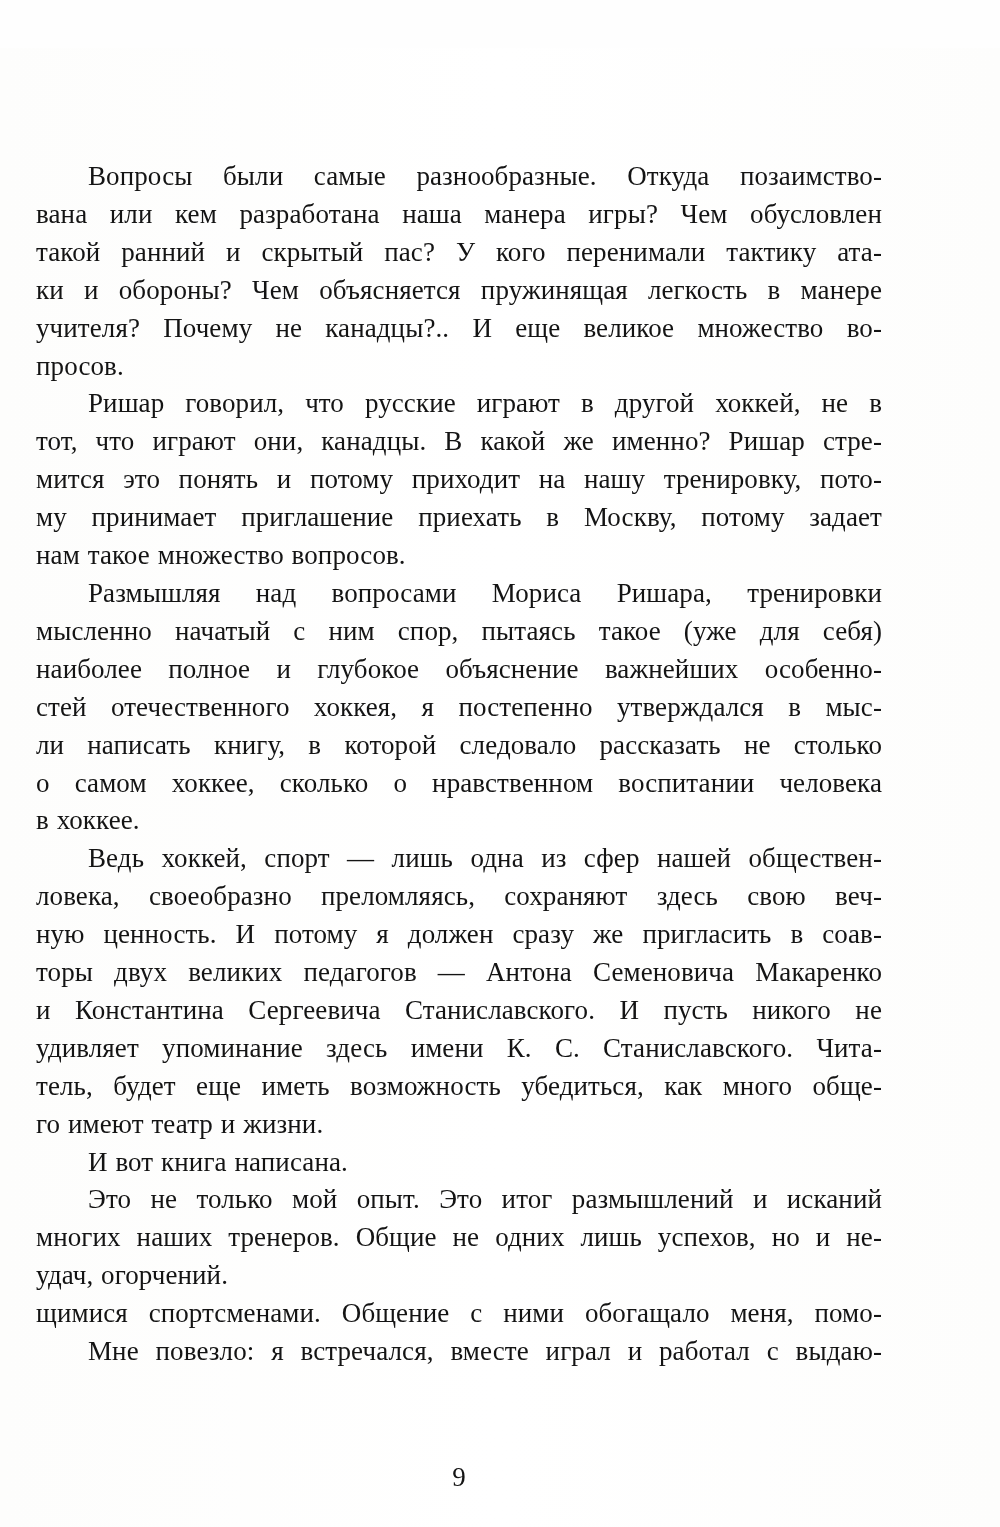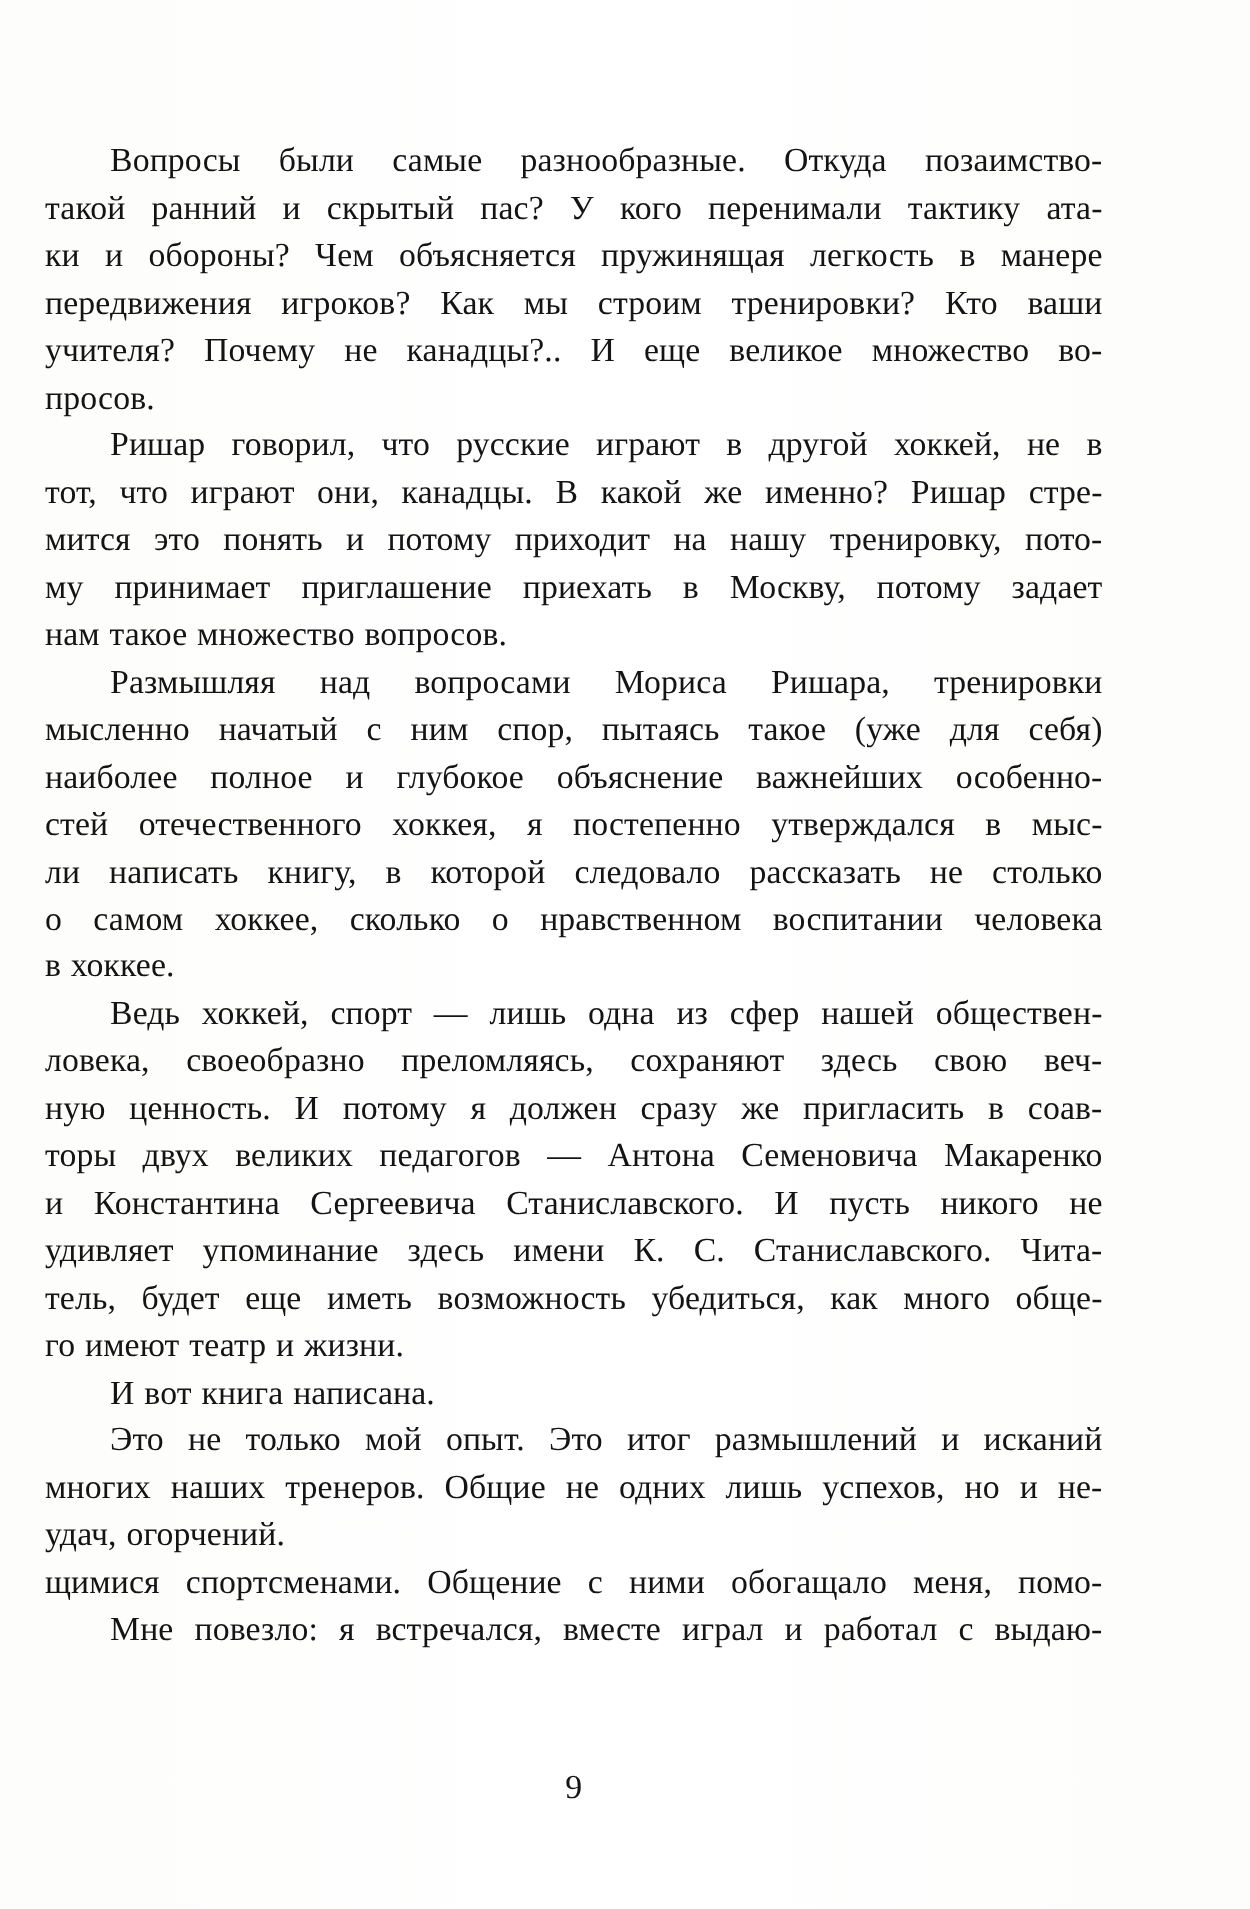--- a/index.html
+++ b/index.html
@@ -11,20 +11,21 @@
     height: 1527px;
     position: relative;
     background: #fefefe;
     overflow: hidden;
     font-family: "Liberation Serif", "DejaVu Serif", serif;
   }
   .scan-page {
     position: absolute;
     inset: 0;
     background: linear-gradient(90deg, #fdfdfc 0%, #ffffff 50%, #fdfdfc 100%);
+    margin-top: 48px;
   }
   .text-block {
     position: absolute;
     left: 36px;
     top: 110px;
     width: 846px;
     color: #141414;
     font-size: 27px;
     line-height: 37.9px;
     letter-spacing: 0.1px;
@@ -55,23 +56,23 @@
     line-height: 34px;
   }
 </style>
 </head>
 <body>
 
 <div class="scan-page">
   <main class="text-block">
       <div class="paragraph">
         <div class="line first">Вопросы были самые разнообразные. Откуда позаимство-</div>
+        <div class="line">вана или кем разработана наша манера игры? Чем обусловлен</div>
         <div class="line">такой ранний и скрытый пас? У кого перенимали тактику ата-</div>
         <div class="line">ки и обороны? Чем объясняется пружинящая легкость в манере</div>
-        <div class="line">передвижения игроков? Как мы строим тренировки? Кто ваши</div>
         <div class="line">учителя? Почему не канадцы?.. И еще великое множество во-</div>
         <div class="line last">просов.</div>
       </div>
       <div class="paragraph">
         <div class="line first">Ришар говорил, что русские играют в другой хоккей, не в</div>
         <div class="line">тот, что играют они, канадцы. В какой же именно? Ришар стре-</div>
         <div class="line">мится это понять и потому приходит на нашу тренировку, пото-</div>
         <div class="line">му принимает приглашение приехать в Москву, потому задает</div>
         <div class="line last">нам такое множество вопросов.</div>
       </div>

